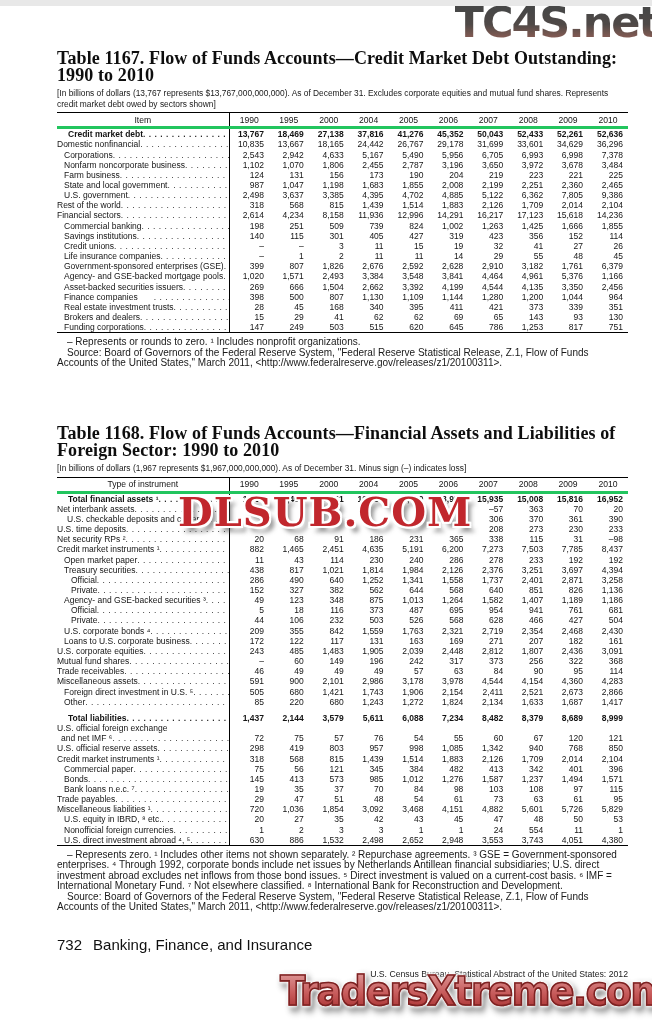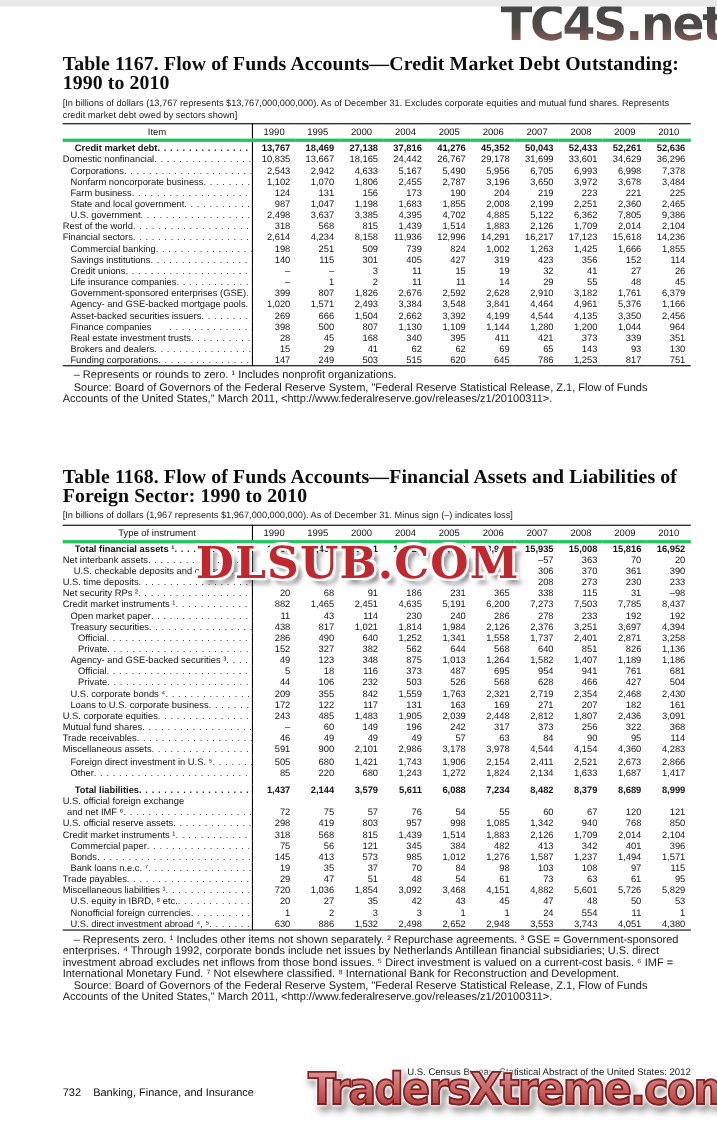--- a/index.html
+++ b/index.html
@@ -36,21 +36,21 @@
   .labwrap{display:flex; align-items:baseline; min-width:0;}
   .labwrap .txt{white-space:nowrap;}
   .labwrap .dots{flex:1 1 auto; min-width:0; overflow:hidden; white-space:nowrap; color:#2a2a2a;}
   .labwrap .dots::after{
     content:" . . . . . . . . . . . . . . . . . . . . . . . . . . . . . . . . . . . . . . . . . . . . . . . . . .";
     letter-spacing:.5px;
   }
   .fn{margin:0; font-size:10px; line-height:10.5px; text-indent:10px; color:#191919;}
   .fn.first{margin-top:4px;}
   
-  #footer{position:absolute; left:57px; top:982px; font-size:10px; color:#101010;}
+  #footer{position:absolute; left:57px; top:930px; font-size:15px; color:#101010;}
   #footer .pg{margin-right:11px;}
   #census{position:absolute; right:24px; top:963px; font-size:8.7px; color:#1a1a1a;}
   
   #wm-top{
     position:absolute; top:-9px; right:-5px; z-index:6;
     font-family:"DejaVu Sans", sans-serif; font-weight:bold;
     font-size:43px; letter-spacing:-2px;
     background:linear-gradient(180deg,#3e3e3e 25%,#46403e 55%,#8d584e 88%);
     -webkit-background-clip:text; background-clip:text; color:transparent;
     filter:blur(.3px); opacity:.95;

